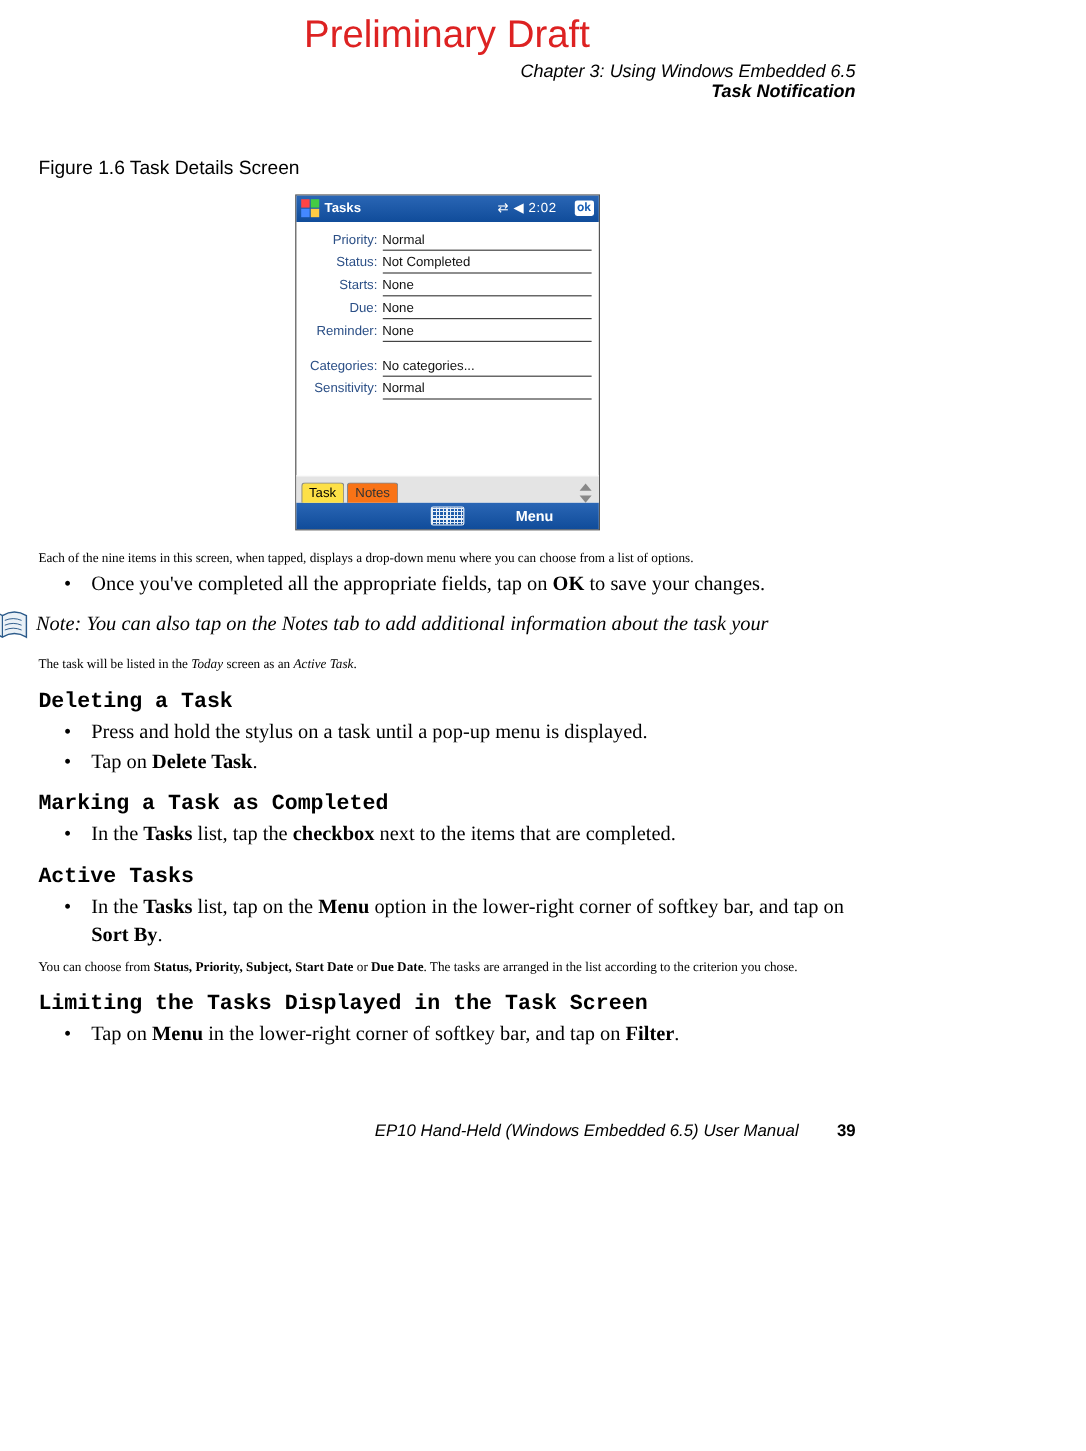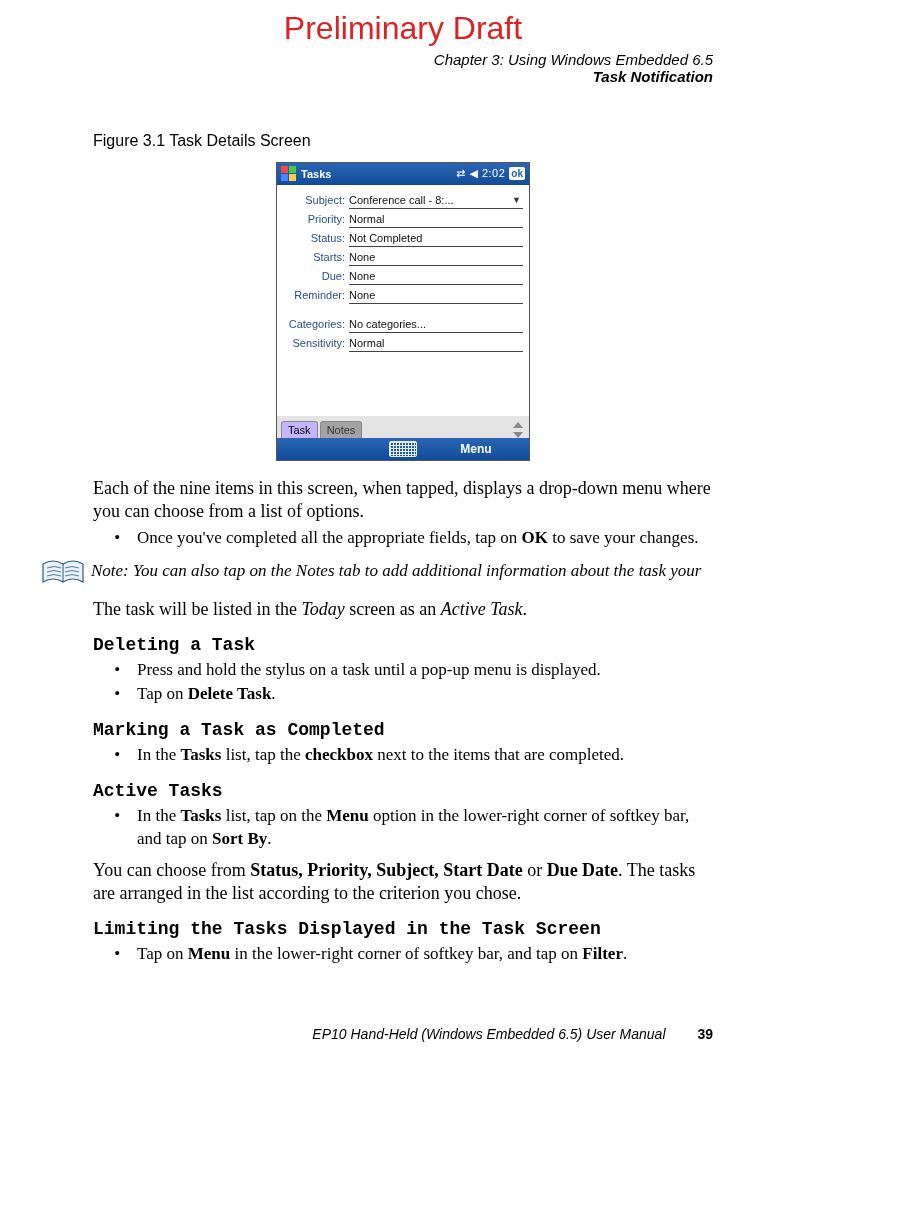--- a/index.html
+++ b/index.html
@@ -5,21 +5,21 @@
   body {
     margin: 0;
     padding: 0;
     background: #fff;
     font-family: "Times New Roman", Times, serif;
     width: 905px;
     color: #000;
   }
   .page {
     width: 773px;
-    padding: 10px 60px 40px 93px;
+    padding: 10px 60px 40px 32px;
     box-sizing: border-box;
     position: relative;
   }
   .draft {
     text-align: center;
     color: #d22;
     font-family: Arial, Helvetica, sans-serif;
     font-size: 32px;
     margin-bottom: 4px;
   }
@@ -60,64 +60,64 @@
   .start-flag {
     width:16px; height:16px;
     background:
       linear-gradient(#f44,#f44) 0 0/7px 7px no-repeat,
       linear-gradient(#4c4,#4c4) 8px 0/7px 7px no-repeat,
       linear-gradient(#48f,#48f) 0 8px/7px 7px no-repeat,
       linear-gradient(#fc4,#fc4) 8px 8px/7px 7px no-repeat;
     margin-right:4px;
   }
   .titlebar .title { flex:1; }
-  .titlebar .status { font-weight:normal; margin-right:4px; letter-spacing:.5px;}
+  .titlebar .status { font-weight:normal; margin-right:15px; letter-spacing:.5px;}
   .titlebar .ok {
     background:#fff; color:#1a5fb4; font-size:10px; font-weight:bold;
     padding:1px 2px; border-radius:2px;
   }
   .form-area { padding:6px 6px 2px 6px; }
   .row { display:flex; align-items:center; height:19px; }
   .row .lab { width:62px; text-align:right; color:#2b4f86; font-size:11px; padding-right:4px;}
   .row .val {
     flex:1; border-bottom:1px solid #444; color:#111; font-size:11px;
     display:flex; align-items:center; justify-content:space-between; height:16px;
   }
   .row .val .chev { color:#333; font-size:9px; padding-right:2px;}
   .spacer { height:10px;}
   .tab-strip {
     display:flex; align-items:flex-end; height:22px; padding-left:4px;
     border-top:1px solid #fff;
     background:#e4e4e4;
   }
   .tab {
     border:1px solid #888; border-bottom:none;
-    background:#a3a3a3; padding:2px 6px; font-size:11px; margin-right:2px; color:#333;
+    background:#f97316; padding:2px 6px; font-size:11px; margin-right:2px; color:#333;
     border-top-left-radius:3px; border-top-right-radius:3px;
   }
-  .tab.active { background:#c4b5fd; color:#000; }
+  .tab.active { background:#fde047; color:#000; }
   .scroll-hint { margin-left:auto; width:14px; display:flex; flex-direction:column; gap:4px; padding-right:2px;}
   .scroll-hint span { width:0;height:0;border-left:5px solid transparent;border-right:5px solid transparent;}
   .scroll-hint .up{border-bottom:6px solid #888;}
   .scroll-hint .dn{border-top:6px solid #888;}
   .softkeys {
     background: linear-gradient(#2a66b5,#104c9a);
     color:#fff; height:22px; display:flex; align-items:center;
     font-weight:bold; font-size:12px;
   }
   .softkeys .sk { flex:1; text-align:center; }
   .softkeys .kb {
     width:26px;height:14px;border:1px solid #fff;border-radius:2px;
     background:
       repeating-linear-gradient(#fff,#fff 1px,transparent 1px,transparent 3px),
       repeating-linear-gradient(90deg,#fff,#fff 1px,transparent 1px,transparent 3px);
     opacity:.9;
   }
   .sk-center{flex:0 0 40px;display:flex;justify-content:center;}
-  .body-text { font-size: 18px; line-height:1.28; margin: 8px 0 4px 0; }
+  .body-text { font-size: 11px; line-height:1.28; margin: 8px 0 4px 0; }
   ul.bul { margin:4px 0 8px 0; padding-left: 40px; }
   ul.bul li { font-size:17px; line-height:1.35; padding-left:4px; margin-bottom:2px;}
   ul.bul li::marker{content:"•   ";}
   .note-block {
     display:flex; align-items:flex-start; gap:6px; margin:6px 0 10px -52px; padding-left:0;
   }
   .note-icon {
     width:44px;height:30px;flex:0 0 44px;
   }
   .note-icon svg{width:44px;height:30px;}
@@ -142,38 +142,31 @@
 
 <div class="page">
 
   <div class="draft">Preliminary Draft</div>
 
   <div class="chapter-block">
     <div>Chapter 3:  Using Windows Embedded 6.5</div>
     <div><b>Task Notification</b></div>
   </div>
 
-  <div class="fig-caption">Figure 3.1   Task Details Screen</div>
+  <div class="fig-caption">Figure 1.6   Task Details Screen</div>
 
   <div class="screenshot-wrap">
     <div class="device">
       <div class="titlebar">
         <span class="start-flag"></span>
         <span class="title">Tasks</span>
         <span class="status">⇄ ◀ 2:02</span>
         <span class="ok">ok</span>
       </div>
       <div class="form-area">
-        <div class="row">
-          <span class="lab">Subject:</span>
-          <span class="val">
-              <span>Conference call - 8:...</span>
-              <span class="chev">▼</span>
-            </span>
-        </div>
         <div class="row">
           <span class="lab">Priority:</span>
           <span class="val">
               <span>Normal</span>
             </span>
         </div>
         <div class="row">
           <span class="lab">Status:</span>
           <span class="val">
               <span>Not Completed</span>

